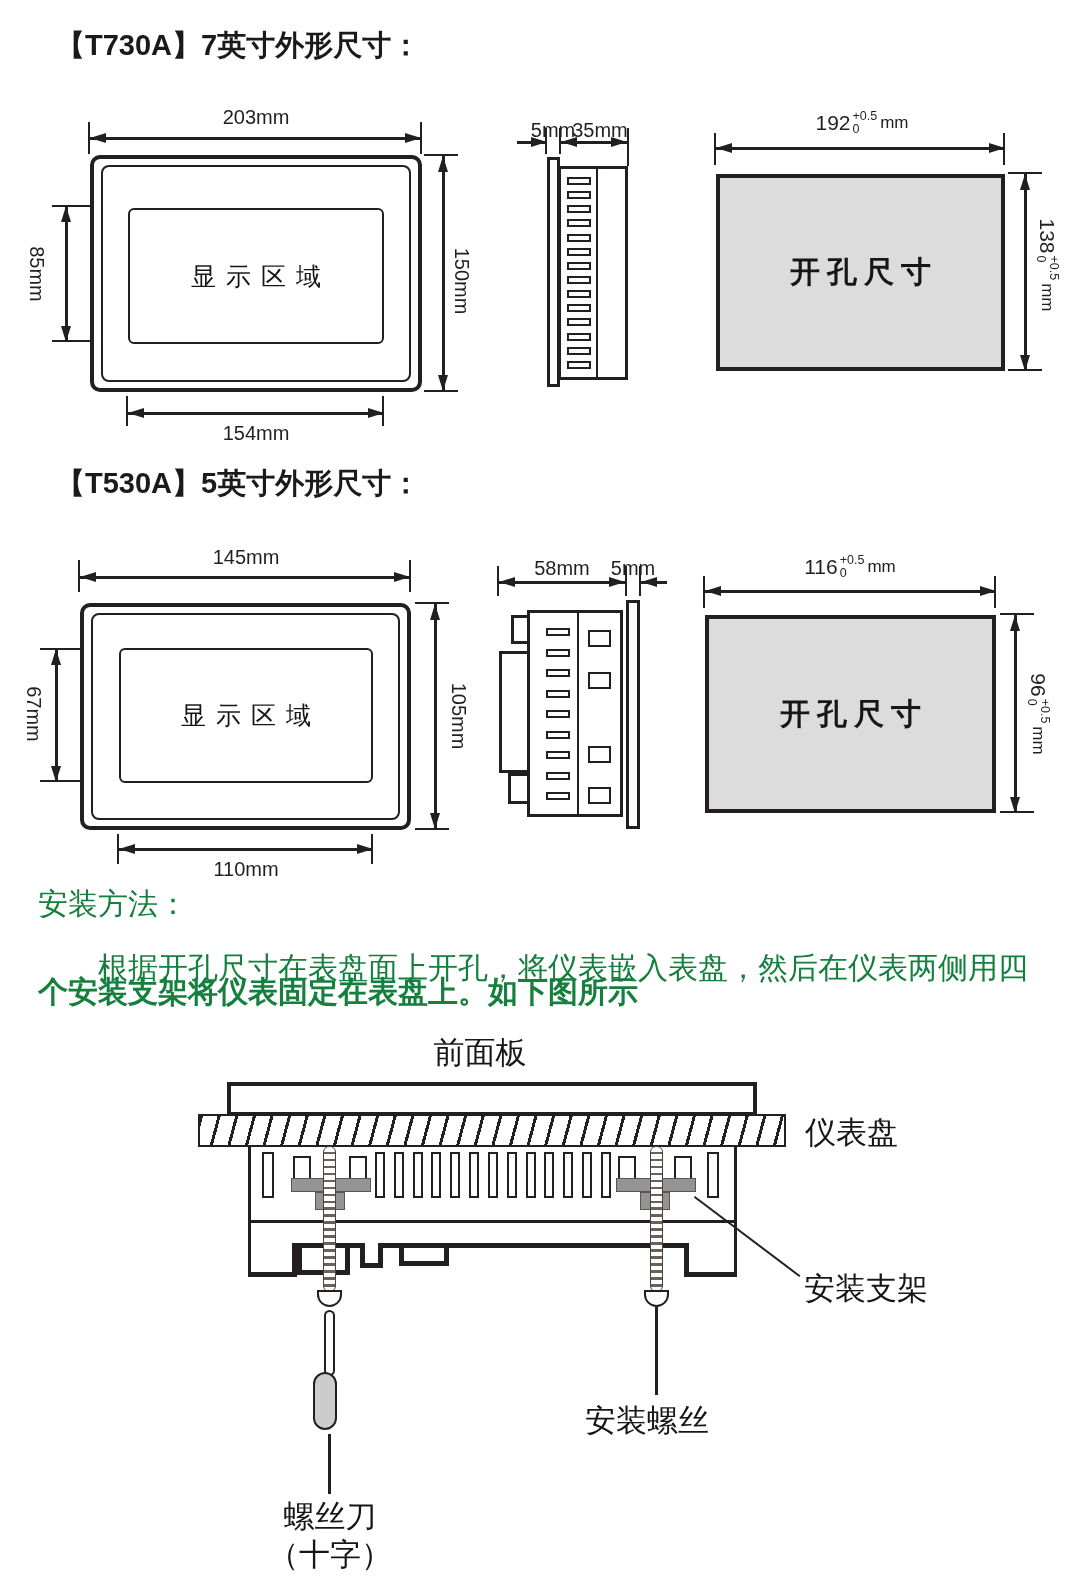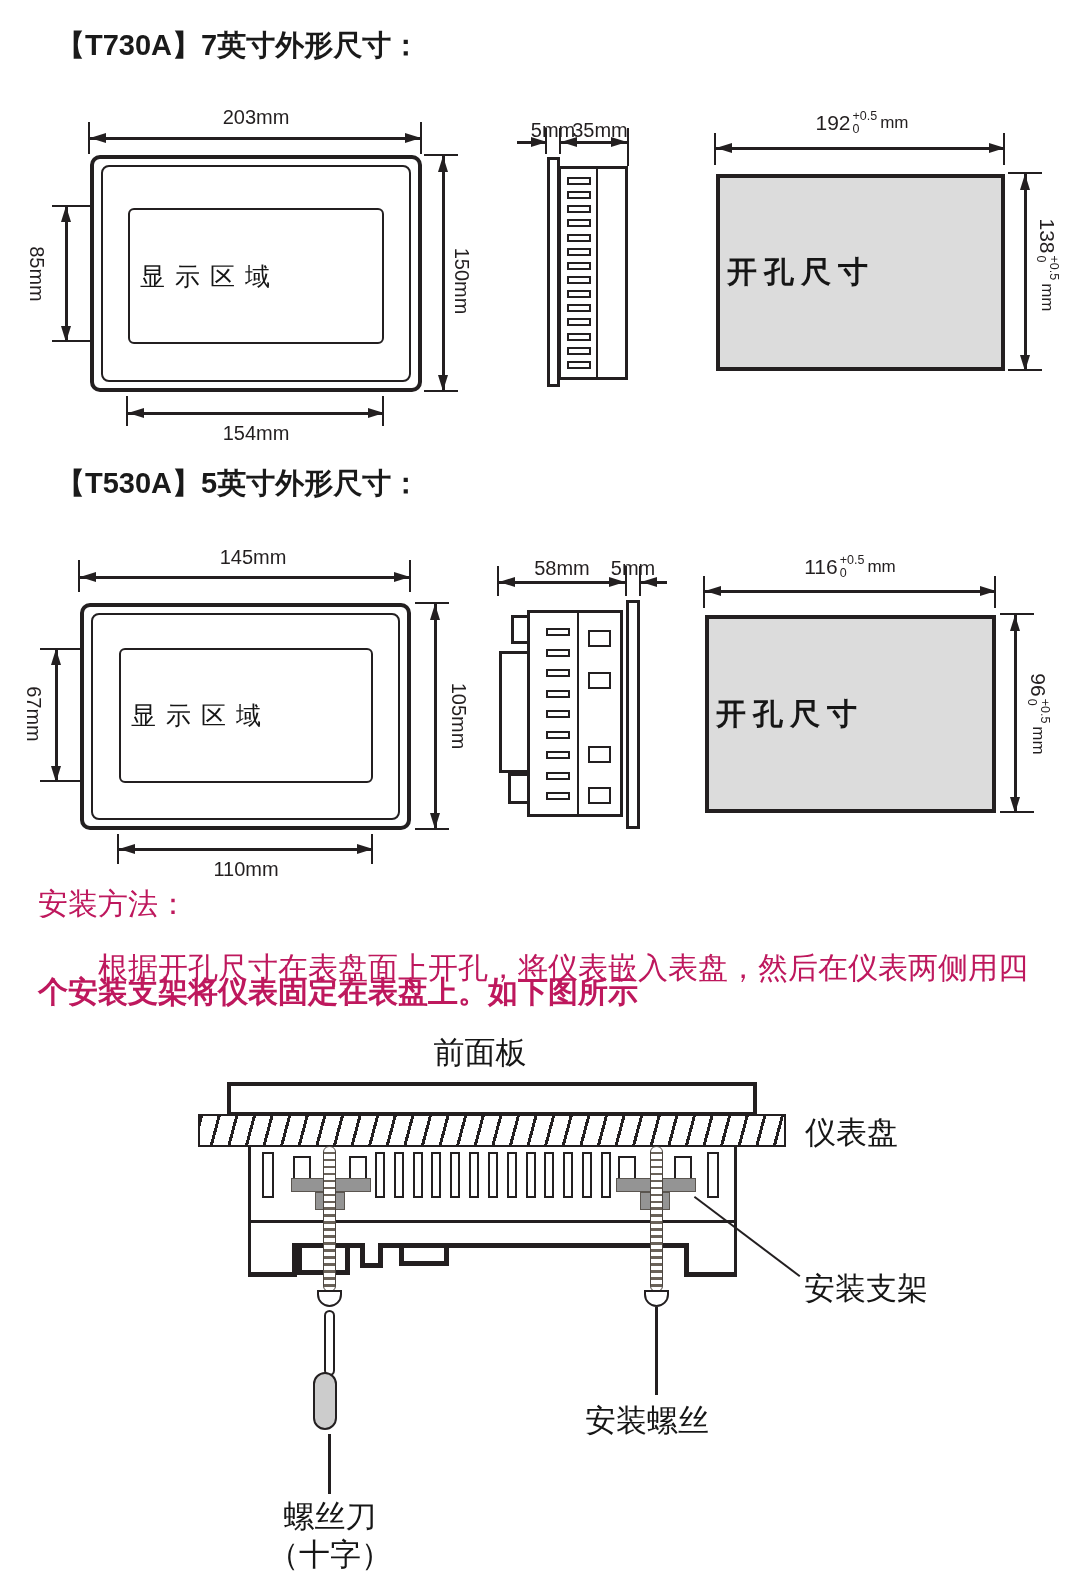--- a/index.html
+++ b/index.html
@@ -36,22 +36,22 @@
   .dimlab{position:absolute;font-size:20px;color:var(--line);display:flex;align-items:center;justify-content:center;white-space:nowrap;}
   .vlab{transform:rotate(90deg);}
   .tolwrap{display:inline-flex;align-items:center;}
   .tolval{font-size:21px;}
   .tolstack{display:inline-flex;flex-direction:column;align-items:flex-start;font-size:12.5px;line-height:1.05;margin:0 3px 0 2px;}
   .tolunit{font-size:17px;}
   
   .cjk{font-family:"Liberation Serif",serif;color:#161616;}
   .area-label{font-size:25px;letter-spacing:10px;text-indent:10px;}
   .cut-label{font-size:30px;font-weight:600;letter-spacing:7px;text-indent:7px;}
-  .center-flex{display:flex;align-items:center;justify-content:flex-start;}
-  .para{position:absolute;font-family:"Liberation Serif",serif;font-size:30px;color:#be185d;white-space:nowrap;}
+  .center-flex{display:flex;align-items:center;justify-content:center;}
+  .para{position:absolute;font-family:"Liberation Serif",serif;font-size:30px;color:#15803d;white-space:nowrap;}
   .diag-label{position:absolute;font-family:"Liberation Serif",serif;font-size:31px;color:#161616;white-space:nowrap;}
   
   .slot-col{position:absolute;display:flex;flex-direction:column;justify-content:space-between;}
   .slot-col > div{width:100%;height:8px;border:2.5px solid var(--line);background:#fff;}
   .slot-row{position:absolute;display:flex;flex-direction:row;justify-content:space-between;}
   .slot-row > div{width:10px;height:100%;border:2.5px solid var(--line);background:#fff;}
   
   .hatch{
     position:absolute;border:2.5px solid var(--line);
     background:repeating-linear-gradient(105deg,var(--line) 0 3px,#ffffff 3px 17px);
@@ -183,21 +183,21 @@
   <div class="box-thin" style="left:91px;top:613px;width:309px;height:207px;border-radius:8px;"></div>
   <div class="box-thin center-flex" style="left:119px;top:648px;width:254px;height:135px;border-radius:6px;">
     <span class="cjk area-label">显示区域</span>
   </div>
 
   <div class="tick-v" style="left:78px;top:560px;height:32px;"></div>
   <div class="tick-v" style="left:409px;top:560px;height:32px;"></div>
   <div class="ln-h" style="left:80px;top:576px;width:330px;"></div>
   <div class="ar ar-l" style="left:80px;top:571.5px;"></div>
   <div class="ar ar-r" style="left:394px;top:571.5px;"></div>
-  <div class="dimlab" style="left:153px;top:544px;width:200px;height:26px;text-align:center;">145mm</div>
+  <div class="dimlab" style="left:146px;top:544px;width:200px;height:26px;text-align:center;">145mm</div>
 
   <div class="tick-h" style="left:415px;top:602px;width:34px;"></div>
   <div class="tick-h" style="left:415px;top:828px;width:34px;"></div>
   <div class="ln-v" style="left:434px;top:604px;height:225px;"></div>
   <div class="ar ar-u" style="left:429.5px;top:604px;"></div>
   <div class="ar ar-d" style="left:429.5px;top:813px;"></div>
   <div class="dimlab vlab" style="left:399px;top:703px;width:120px;height:26px;">105mm</div>
 
   <div class="tick-h" style="left:40px;top:648px;width:40px;"></div>
   <div class="tick-h" style="left:40px;top:780px;width:40px;"></div>

